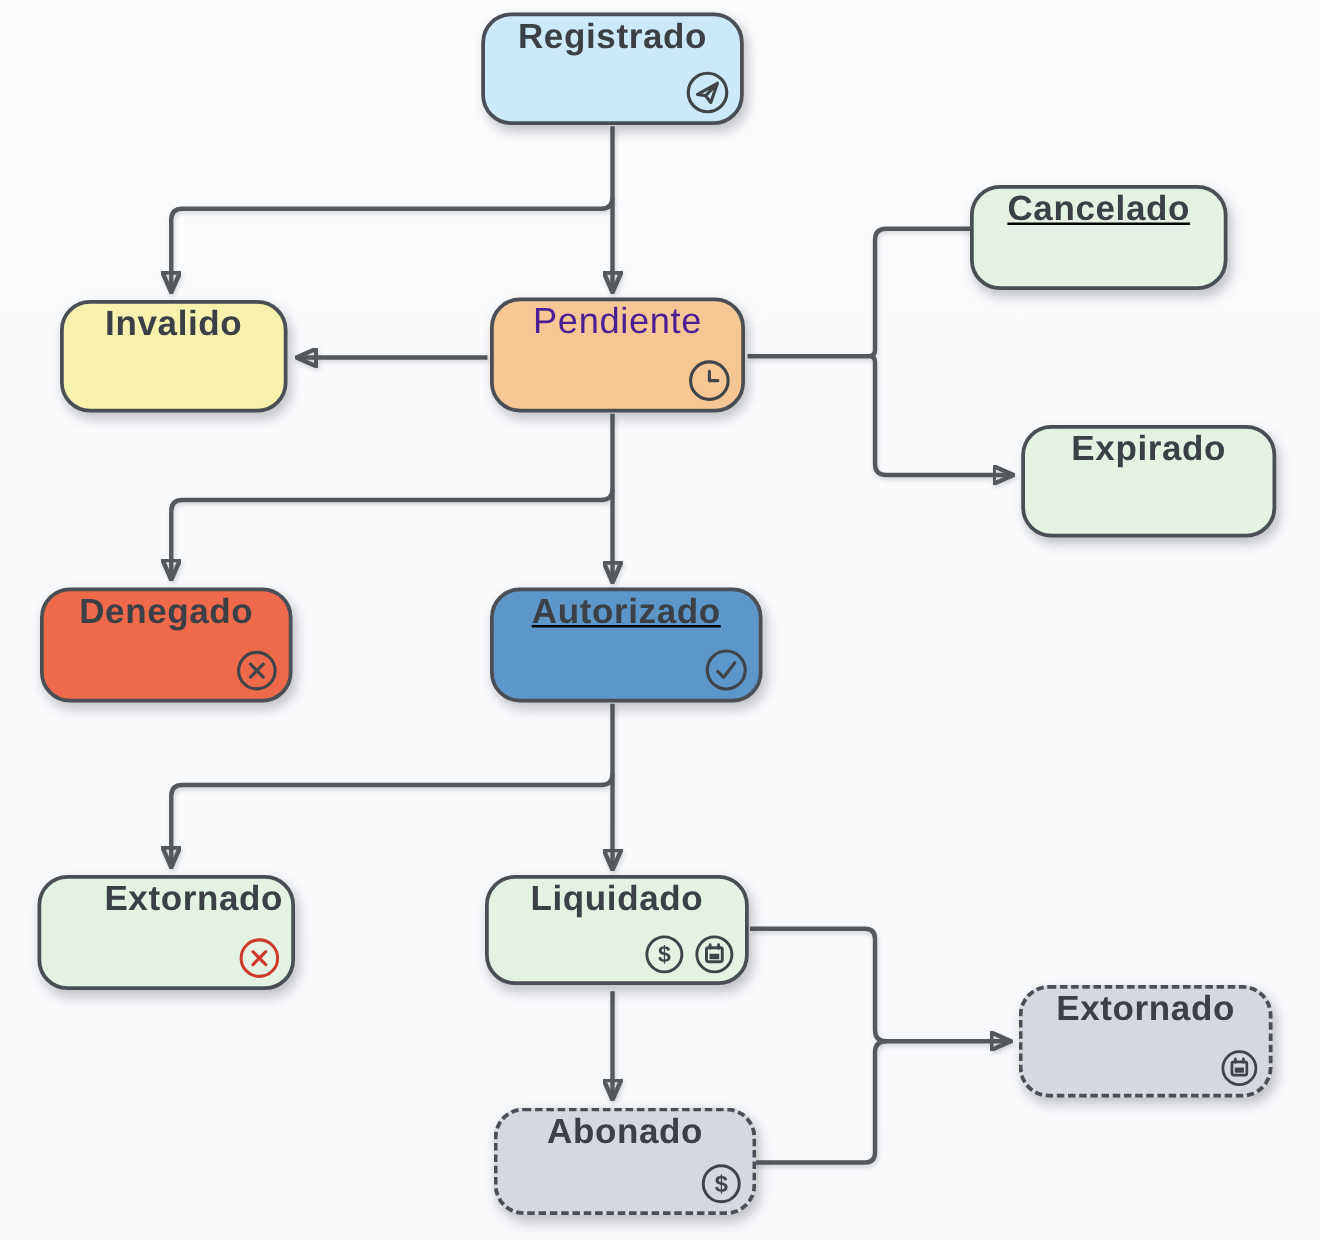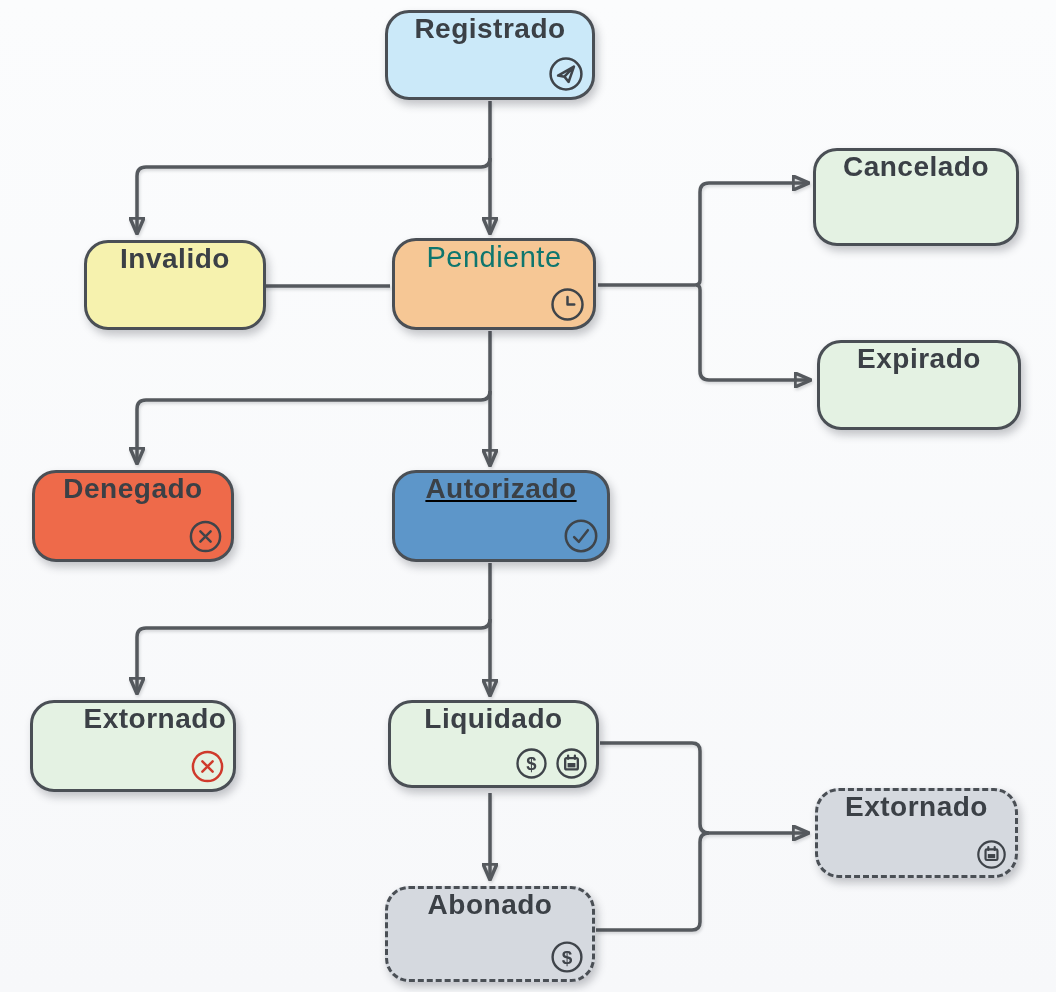--- a/index.html
+++ b/index.html
@@ -13,21 +13,21 @@
   .edges path{fill:none;stroke:#55595e;stroke-width:3.5;}
   .node{
     position:absolute;border:3.5px solid #4a4f55;border-radius:24px;
     box-shadow:3px 5px 9px rgba(50,55,65,0.28);
     display:flex;align-items:flex-start;justify-content:center;
     box-sizing:border-box;
   }
   .node .label{
     font-weight:700;font-size:28px;color:#3b4046;letter-spacing:0.5px;
   }
-  .node.n-pendiente .label{font-weight:400;font-size:29px;color:#0f766e;}
+  .node.n-pendiente .label{font-weight:400;font-size:29px;color:#4c1d95;}
   .badges{position:absolute;right:7px;bottom:4px;display:flex;gap:5px;}
   .badge{display:block;}
   .badge svg{display:block;}
   .ic{stroke:#3f444a;stroke-width:2.4;fill:none;stroke-linecap:round;stroke-linejoin:round;}
   .ic-red{stroke:#cf3a2c;}
   .dollar-t{font-family:"Liberation Sans",sans-serif;font-weight:700;font-size:19px;fill:#3f444a;}
 </style>
 </head>
 <body>
 
@@ -82,37 +82,37 @@
     <span class="badges">
         <span class="badge">
       <svg width="38" height="38" viewBox="0 0 36 36">
             <circle class="ic" cx="18" cy="18" r="14.6"></circle>
             <path class="ic" d="M10.5,19.5 L25.5,11 L20.5,25.5 L16.5,20.5 Z M16.5,20.5 L25.5,11"></path>
           </svg>
     </span>
       </span>
   </div>
 
-  <div class="node" style="left: 48px; top: 240px; width: 182px; height: 90px; background: rgb(246, 242, 174); border-color: rgb(74, 79, 85); border-style: solid; margin-left: 36px;">
+  <div class="node" style="left: 48px; top: 240px; width: 182px; height: 90px; background: rgb(246, 242, 174); border-color: rgb(74, 79, 85); border-style: solid;">
     <span class="label">Invalido</span>
   </div>
 
   <div class="node n-pendiente" style="left: 392px; top: 238px; width: 204px; height: 92px; background: rgb(246, 199, 149); border-color: rgb(74, 79, 85); border-style: solid;">
     <span class="label">Pendiente</span>
     <span class="badges">
         <span class="badge">
       <svg width="37" height="37" viewBox="0 0 36 36">
             <circle class="ic" cx="18" cy="18" r="14.6"></circle>
             <path class="ic" d="M18,18 V10.8 M18,18 H24.6"></path>
           </svg>
     </span>
       </span>
   </div>
 
-  <div class="node" style="left: 813px; top: 148px; width: 206px; height: 98px; background: rgb(228, 242, 227); border-color: rgb(74, 79, 85); border-style: solid;">
+  <div class="node" style="left: 776px; top: 148px; width: 206px; height: 84px; background: rgb(228, 242, 227); border-color: rgb(74, 79, 85); border-style: solid; text-decoration: underline;">
     <span class="label">Cancelado</span>
   </div>
 
   <div class="node" style="left: 32px; top: 470px; width: 202px; height: 92px; background: rgb(238, 106, 74); border-color: rgb(74, 79, 85); border-style: solid;">
     <span class="label">Denegado</span>
     <span class="badges">
         <span class="badge">
       <svg width="37" height="37" viewBox="0 0 36 36">
             <circle class="ic" cx="18" cy="18" r="14.2"></circle>
             <path class="ic" d="M13,13 L23,23 M23,13 L13,23"></path>
@@ -162,21 +162,21 @@
         <svg width="35" height="35" viewBox="0 0 36 36">
             <circle class="ic" cx="18" cy="18" r="14.4"></circle>
             <rect class="ic" x="11.5" y="12.5" width="13" height="11.5" rx="1.5"></rect>
             <path class="ic" d="M14.5,10 V13 M21.5,10 V13"></path>
             <rect x="14" y="17.5" width="8" height="4.5" fill="#3f444a" stroke="none"></rect>
           </svg>
       </span>
     </span>
   </div>
 
-  <div class="node" style="left: 385px; top: 886px; width: 210px; height: 96px; background: rgb(213, 217, 223); border-color: rgb(74, 79, 85); border-style: dashed;">
+  <div class="node" style="left: 395px; top: 886px; width: 210px; height: 86px; background: rgb(213, 217, 223); border-color: rgb(74, 79, 85); border-style: dashed;">
     <span class="label">Abonado</span>
     <span class="badges">
         <span class="badge">
       <svg width="36" height="36" viewBox="0 0 36 36">
             <circle class="ic" cx="18" cy="18" r="14.4"></circle>
             <text class="dollar-t" x="18" y="24.5" text-anchor="middle">$</text>
           </svg>
     </span>
       </span>
   </div>

